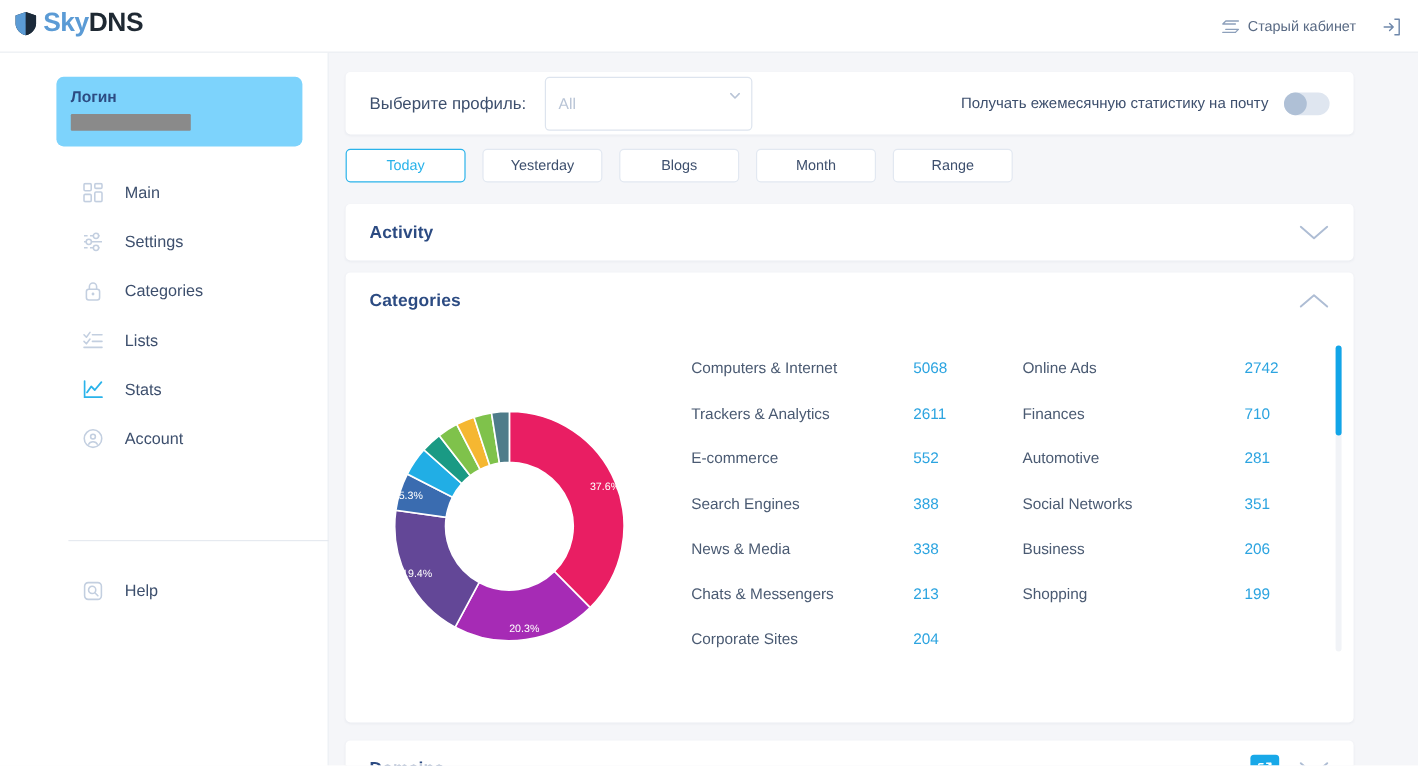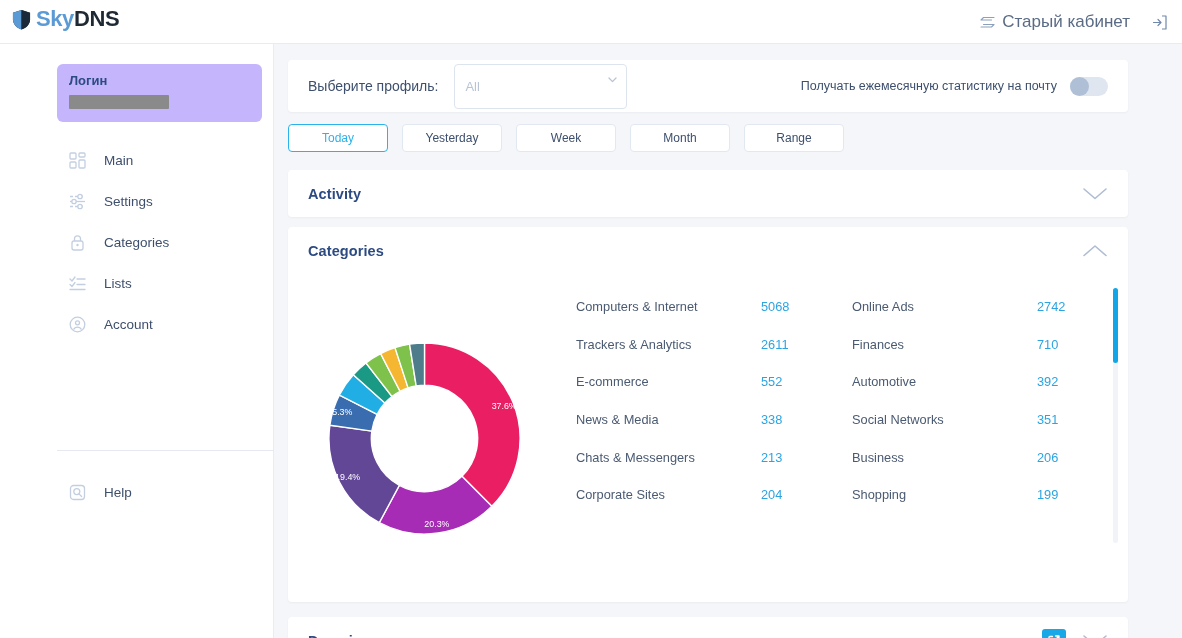--- a/index.html
+++ b/index.html
@@ -19,32 +19,32 @@
     background: #ffffff; border-bottom: 1px solid #e8ebf0;
     display: flex; align-items: center;
   }
   .logo { position: absolute; left: 12px; top: 8px; display: flex; align-items: center; gap: 5px; }
   .logo-shield { width: 19px; height: 21px; display: block; }
   .logo-text { font-size: 22px; font-weight: 700; letter-spacing: -0.4px; line-height: 1; }
   .logo-sky { color: #5b9bd5; }
   .logo-dns { color: #1f2933; }
 
   .topbar-right { position: absolute; right: 10px; top: 0; height: 44px; display: flex; align-items: center; gap: 16px; }
-  .old-cabinet { display: flex; align-items: center; gap: 7px; color: #5a6b85; font-size: 17px; cursor: pointer; }
+  .old-cabinet { display: flex; align-items: center; gap: 7px; color: #5a6b85; font-size: 12px; cursor: pointer; }
   .old-cabinet svg { display: block; }
   .logout-btn { width: 26px; height: 26px; display: flex; align-items: center; justify-content: center; cursor: pointer; }
 
   
   .sidebar {
     position: absolute; left: 0; top: 44px; width: 274px; height: 594px;
     background: #ffffff; border-right: 1px solid #e9edf2;
   }
   .login-card {
-    position: absolute; left: 57px; top: 20px; width: 205px; height: 58px;
-    background: #c4b5fd; border-radius: 6px; padding: 10px 12px;
+    position: absolute; left: 47px; top: 20px; width: 205px; height: 58px;
+    background: #7dd3fc; border-radius: 6px; padding: 10px 12px;
   }
   .login-title { color: #2c4b82; font-size: 13px; font-weight: 700; line-height: 1.1; }
   .login-redacted { margin-top: 7px; width: 100px; height: 14px; background: #8a8a8a; border-radius: 1px; }
 
   .nav { position: absolute; left: 0; top: 96px; width: 274px; }
   .nav-item {
     display: flex; align-items: center; height: 41px; padding-left: 68px; gap: 18px;
     cursor: pointer;
   }
   .nav-icon { width: 18px; height: 18px; display: flex; align-items: center; justify-content: center; flex: 0 0 18px; }
@@ -203,20 +203,29 @@
             <path d="M1 4 L3 6 L6 2" fill="none" stroke="#c3cfe0" stroke-width="1.3" stroke-linecap="round" stroke-linejoin="round"></path>
             <path d="M1 9.5 L3 11.5 L6 7.5" fill="none" stroke="#c3cfe0" stroke-width="1.3" stroke-linecap="round" stroke-linejoin="round"></path>
             <line x1="8" y1="4" x2="16" y2="4" stroke="#c3cfe0" stroke-width="1.3" stroke-linecap="round"></line>
             <line x1="8" y1="9.5" x2="16" y2="9.5" stroke="#c3cfe0" stroke-width="1.3" stroke-linecap="round"></line>
             <line x1="1" y1="14.5" x2="16" y2="14.5" stroke="#c3cfe0" stroke-width="1.3" stroke-linecap="round"></line>
           </svg>
         </span>
         <span class="nav-label">Lists</span>
       </div>
 
+      <div class="nav-item active">
+        <span class="nav-icon">
+          <svg width="17" height="17" viewBox="0 0 17 17">
+            <path d="M1.5 1.5 L1.5 15 L16 15" fill="none" stroke="#2ab3ea" stroke-width="1.4" stroke-linecap="round"></path>
+            <path d="M3.5 11 L7 6 L10 9 L15.5 2.5" fill="none" stroke="#2ab3ea" stroke-width="1.5" stroke-linecap="round" stroke-linejoin="round"></path>
+          </svg>
+        </span>
+        <span class="nav-label">Stats</span>
+      </div>
 
       <div class="nav-item">
         <span class="nav-icon">
           <svg width="17" height="17" viewBox="0 0 17 17">
             <circle cx="8.5" cy="8.5" r="7.3" fill="none" stroke="#c3cfe0" stroke-width="1.3"></circle>
             <circle cx="8.5" cy="6.8" r="2" fill="none" stroke="#c3cfe0" stroke-width="1.3"></circle>
             <path d="M4.6 13.6 a4.3 4.3 0 0 1 7.8 0" fill="none" stroke="#c3cfe0" stroke-width="1.3"></path>
           </svg>
         </span>
         <span class="nav-label">Account</span>
@@ -254,21 +263,21 @@
         <span class="mail-stats-label">Получать ежемесячную статистику на почту</span>
         <div class="toggle">
           <div class="toggle-knob"></div>
         </div>
       </div>
     </div>
 
     <div class="range-tabs">
       <div class="range-tab active">Today</div>
       <div class="range-tab">Yesterday</div>
-      <div class="range-tab">Week</div>
+      <div class="range-tab">Blogs</div>
       <div class="range-tab">Month</div>
       <div class="range-tab">Range</div>
     </div>
 
     <div class="card section-card activity-card">
       <div class="section-header">
         <span class="section-title">Activity</span>
         <svg class="chev-big" width="26" height="14" viewBox="0 0 26 14">
           <path d="M2 2 L13 11.5 L24 2" fill="none" stroke="#aebdd4" stroke-width="1.6" stroke-linecap="round" stroke-linejoin="round"></path>
         </svg>
@@ -318,20 +327,24 @@
               </div>
             <div class="cat-row">
                 <span class="cat-name">Trackers &amp; Analytics</span>
                 <span class="cat-value">2611</span>
               </div>
             <div class="cat-row">
                 <span class="cat-name">E-commerce</span>
                 <span class="cat-value">552</span>
               </div>
             <div class="cat-row">
+                <span class="cat-name">Search Engines</span>
+                <span class="cat-value">388</span>
+              </div>
+            <div class="cat-row">
                 <span class="cat-name">News &amp; Media</span>
                 <span class="cat-value">338</span>
               </div>
             <div class="cat-row">
                 <span class="cat-name">Chats &amp; Messengers</span>
                 <span class="cat-value">213</span>
               </div>
             <div class="cat-row">
                 <span class="cat-name">Corporate Sites</span>
                 <span class="cat-value">204</span>
@@ -342,21 +355,21 @@
             <div class="cat-row">
                 <span class="cat-name">Online Ads</span>
                 <span class="cat-value">2742</span>
               </div>
             <div class="cat-row">
                 <span class="cat-name">Finances</span>
                 <span class="cat-value">710</span>
               </div>
             <div class="cat-row">
                 <span class="cat-name">Automotive</span>
-                <span class="cat-value">392</span>
+                <span class="cat-value">281</span>
               </div>
             <div class="cat-row">
                 <span class="cat-name">Social Networks</span>
                 <span class="cat-value">351</span>
               </div>
             <div class="cat-row">
                 <span class="cat-name">Business</span>
                 <span class="cat-value">206</span>
               </div>
             <div class="cat-row">

